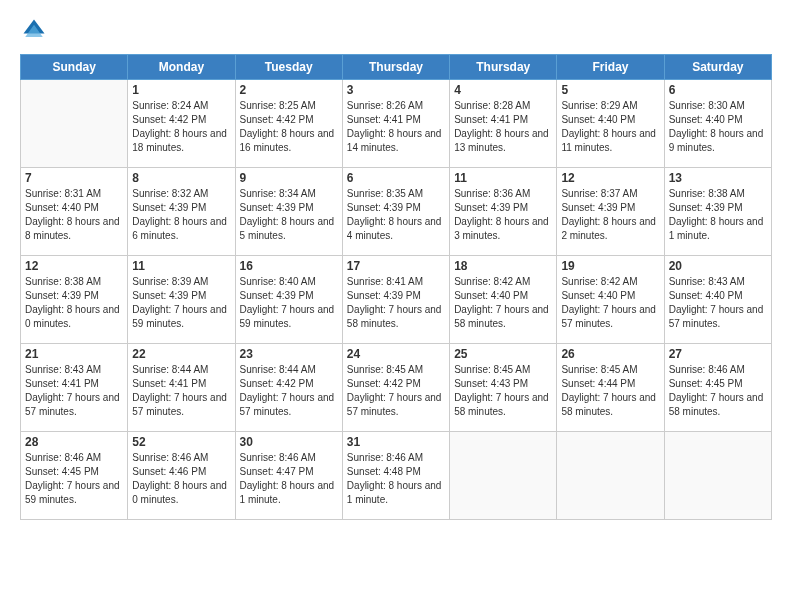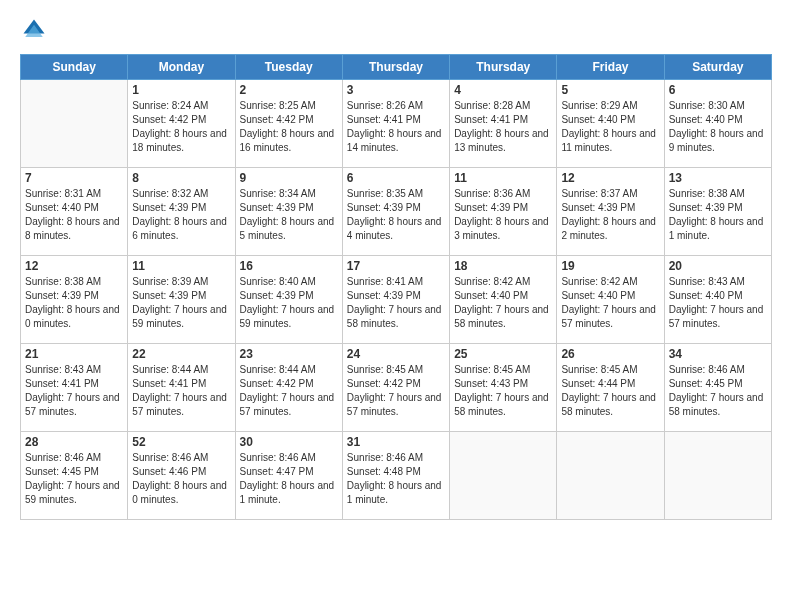--- a/index.html
+++ b/index.html
@@ -234,21 +234,21 @@
           </td>
           <td>
             <span class="day-num">25</span>
             <div class="cell-text">Sunrise: 8:45 AM<br>Sunset: 4:43 PM<br>Daylight: 7 hours and 58 minutes.</div>
           </td>
           <td>
             <span class="day-num">26</span>
             <div class="cell-text">Sunrise: 8:45 AM<br>Sunset: 4:44 PM<br>Daylight: 7 hours and 58 minutes.</div>
           </td>
           <td>
-            <span class="day-num">34</span>
+            <span class="day-num">27</span>
             <div class="cell-text">Sunrise: 8:46 AM<br>Sunset: 4:45 PM<br>Daylight: 7 hours and 58 minutes.</div>
           </td>
         </tr>
         <tr>
           <td>
             <span class="day-num">28</span>
             <div class="cell-text">Sunrise: 8:46 AM<br>Sunset: 4:45 PM<br>Daylight: 7 hours and 59 minutes.</div>
           </td>
           <td>
             <span class="day-num">52</span>

